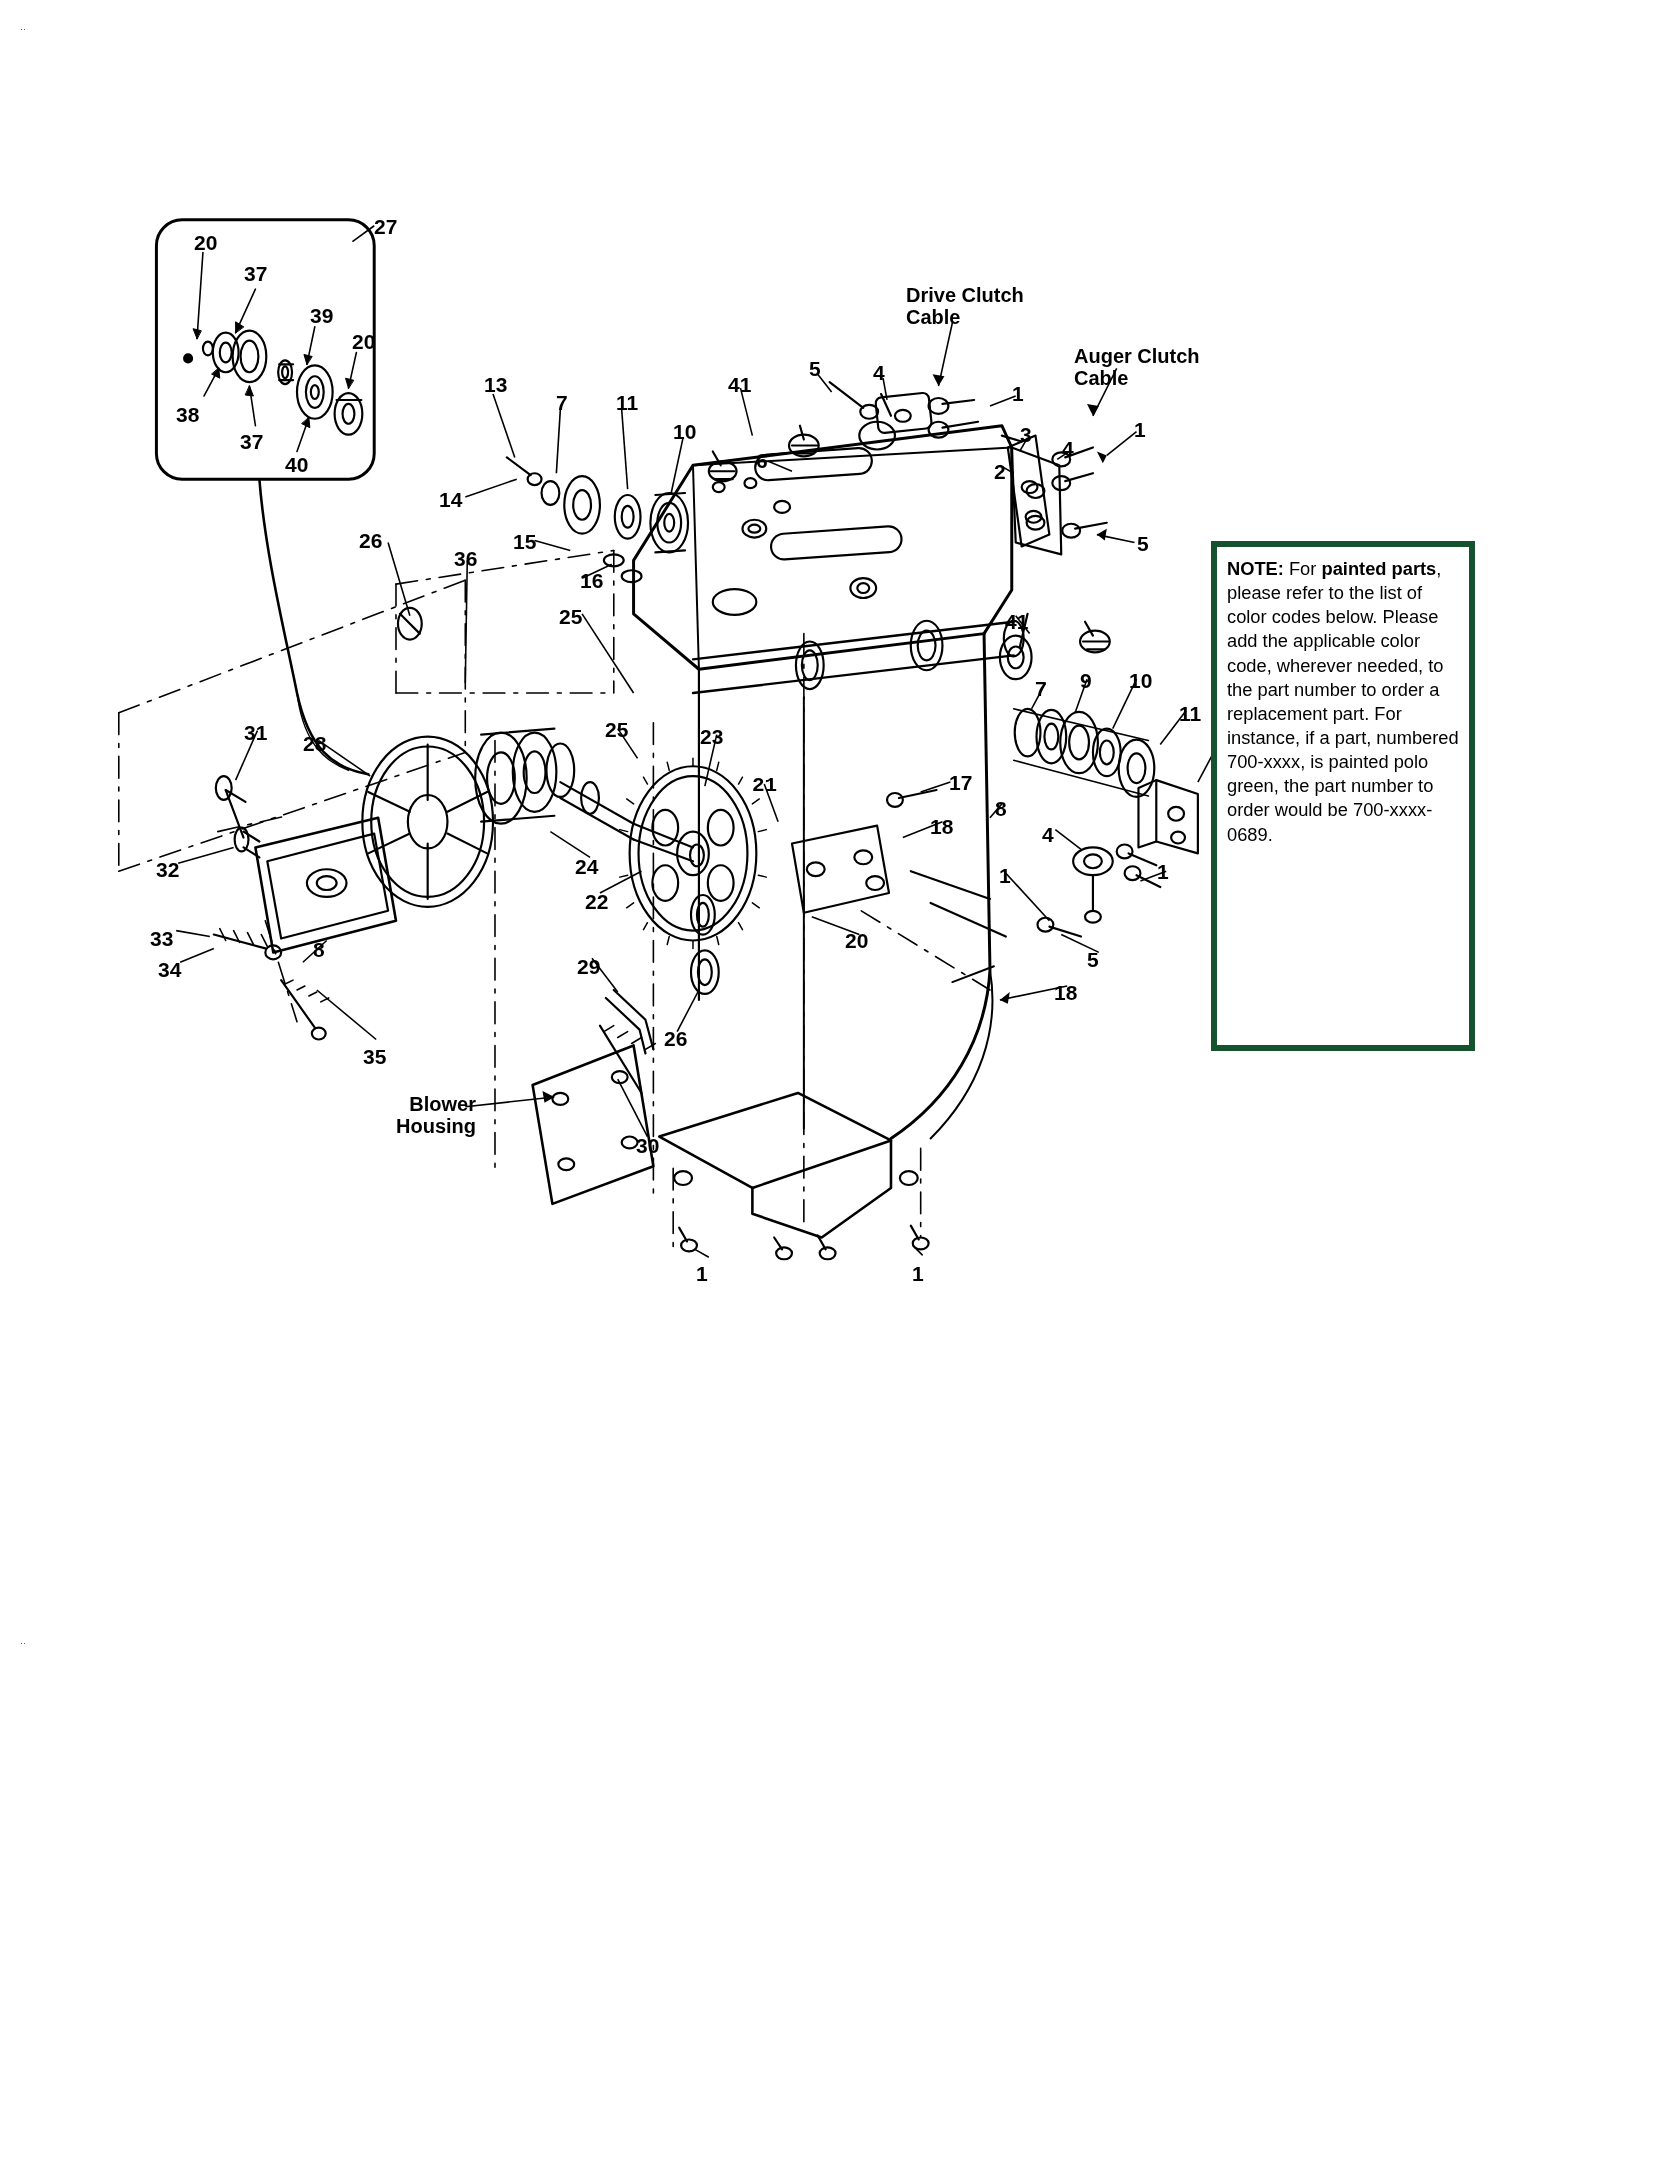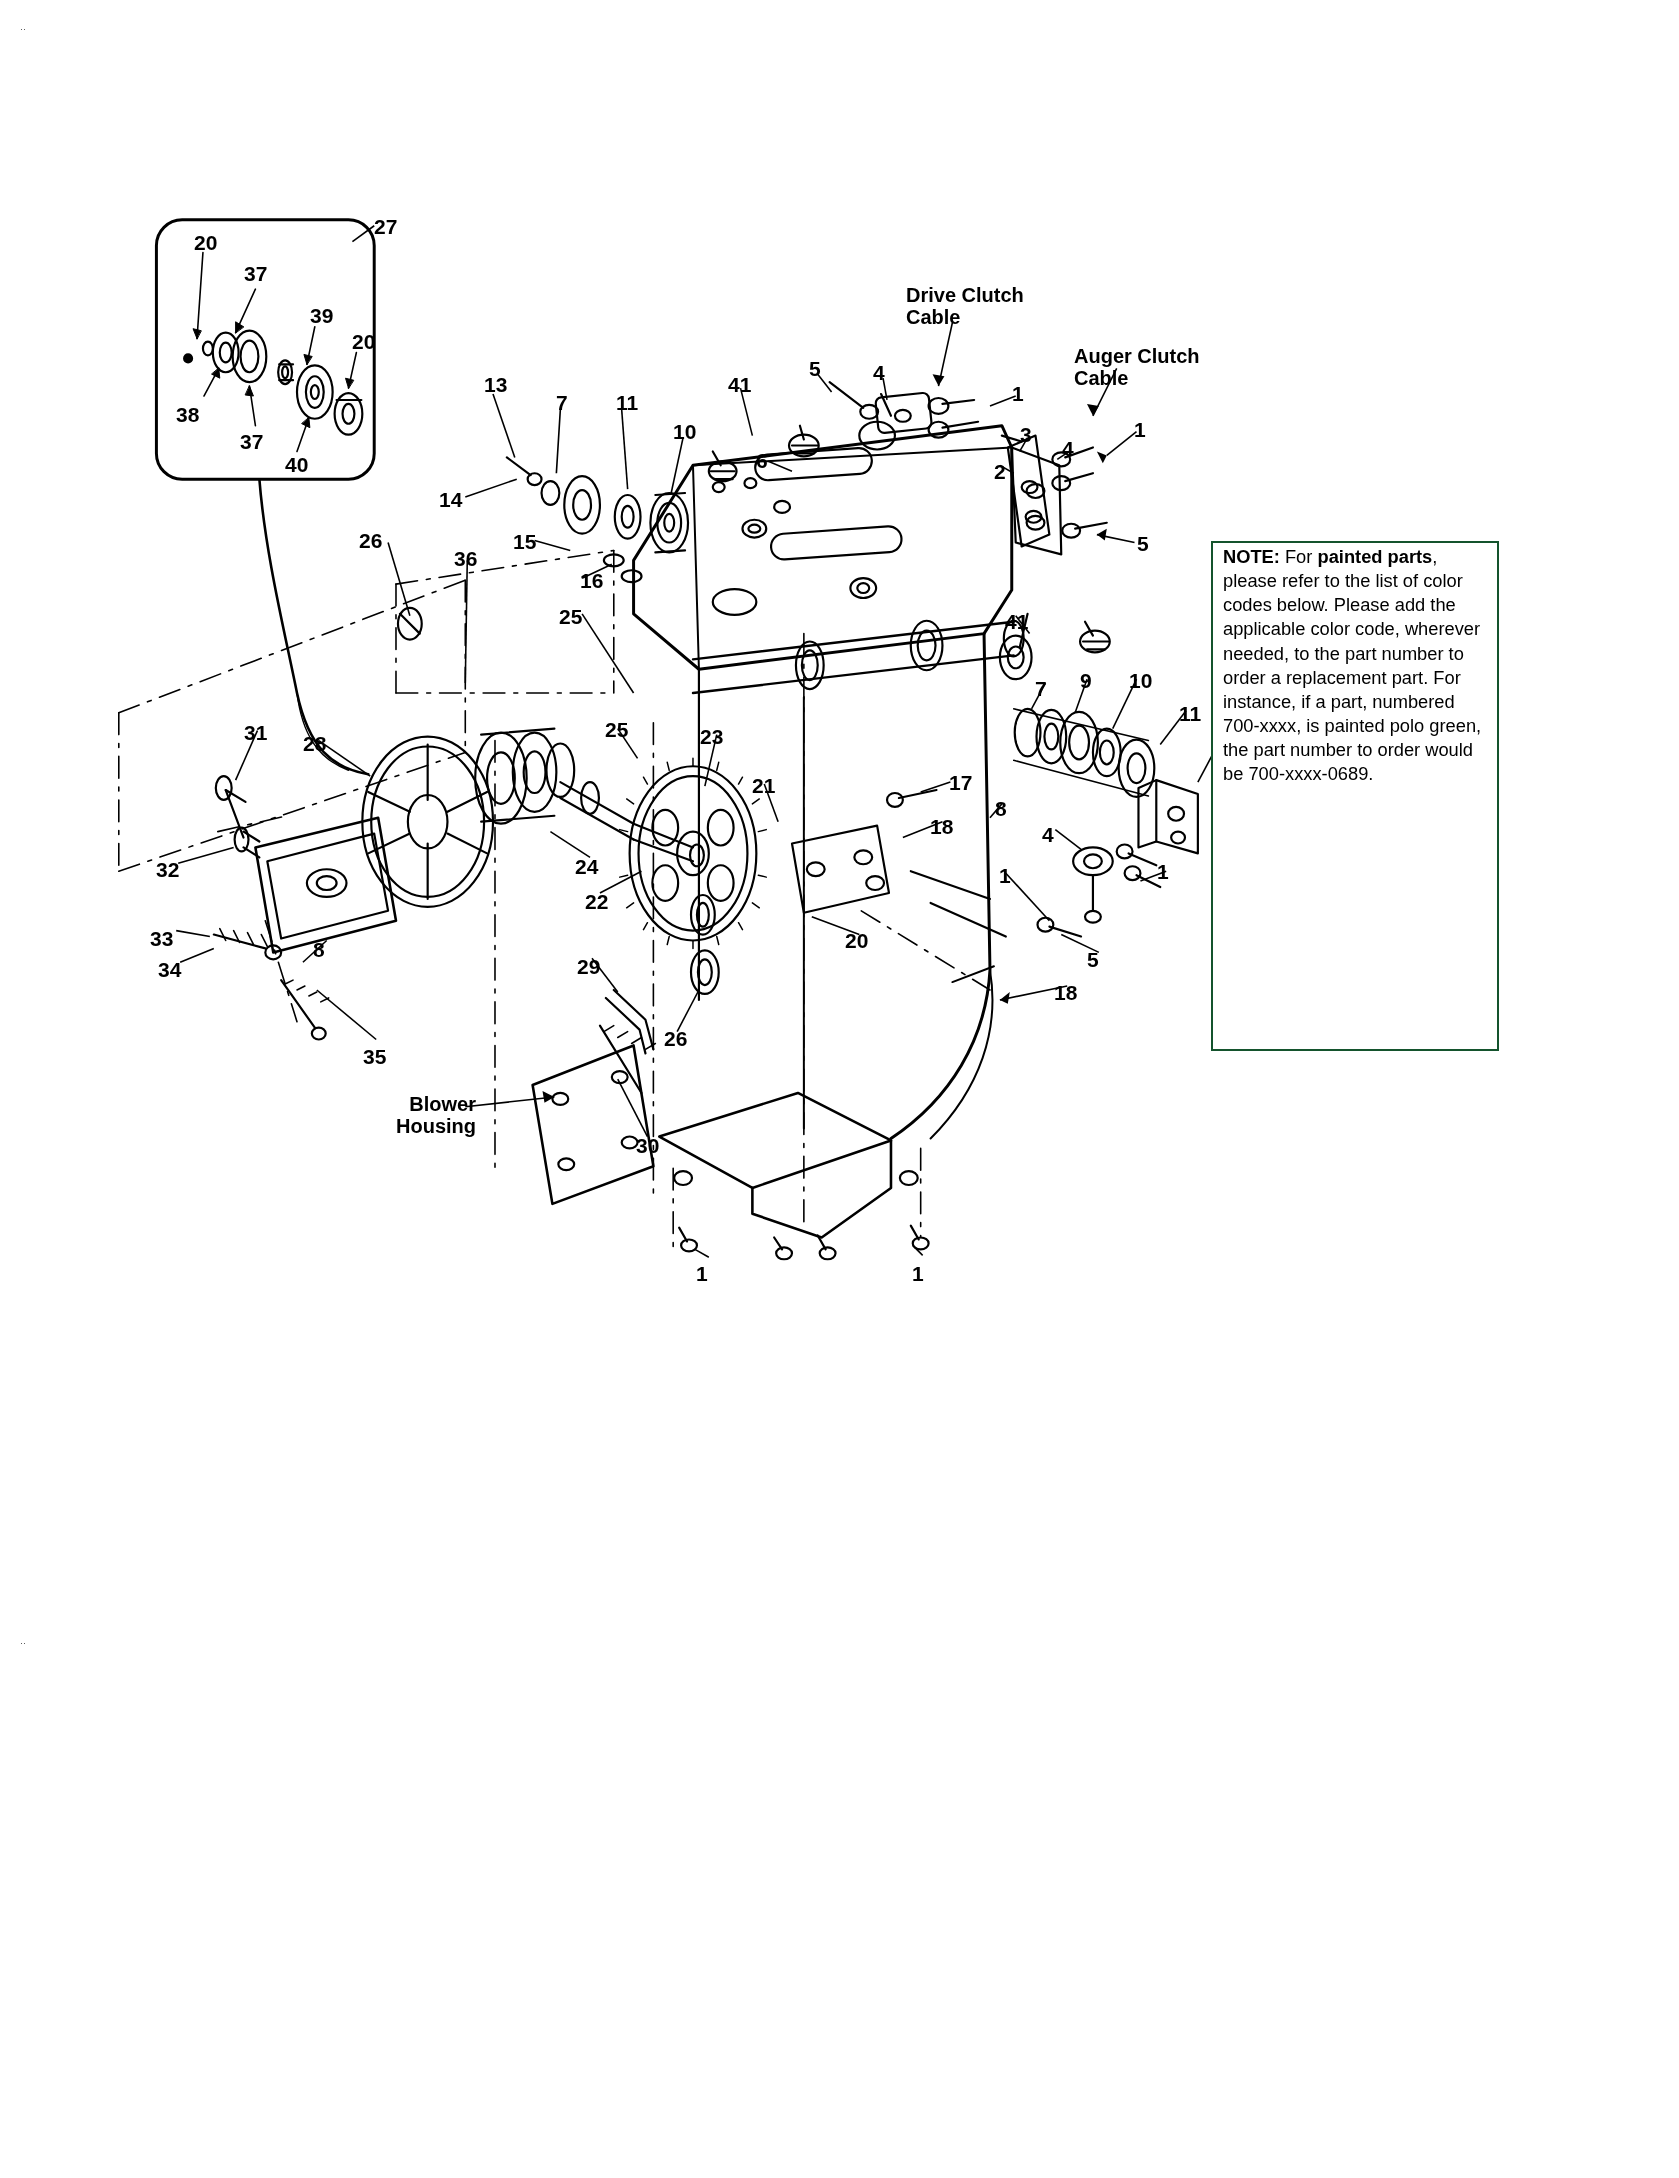--- a/index.html
+++ b/index.html
@@ -40,26 +40,26 @@
     font-weight: bold;
     font-size: 20px;
     line-height: 1.12;
     font-family: "Liberation Sans", sans-serif;
     white-space: nowrap;
   }
   #note-box {
     position: absolute;
     left: 1211px;
     top: 541px;
-    width: 288px;
+    width: 264px;
     height: 510px;
-    border: 2px solid #14532d;
+    border: 6px solid #14532d;
     background: #fff;
     box-sizing: border-box;
-    padding: 2px 9px 6px 10px;
+    padding: 10px 9px 6px 10px;
   }
   #note-box .note-text {
     font-size: 18.3px;
     line-height: 1.32;
     font-family: "Liberation Sans", sans-serif;
     text-align: left;
     margin: 0;
   }
   #note-box .note-text b { font-weight: bold; }
   #note-box .codes {
@@ -471,21 +471,21 @@
 
   <div class="callout" style="left:1005px; top:611px;">41</div>
   <div class="callout" style="left:1035px; top:678px;">7</div>
   <div class="callout" style="left:1080px; top:670px;">9</div>
   <div class="callout" style="left:1129px; top:670px;">10</div>
   <div class="callout" style="left:1179px; top:703px;">11</div>
   <div class="callout" style="left:1223px; top:713px;">12</div>
 
   <div class="callout" style="left:605px; top:719px;">25</div>
   <div class="callout" style="left:700px; top:726px;">23</div>
-  <div class="callout" style="left:752px; top:775px;">21</div>
+  <div class="callout" style="left:752px; top:775px;font-family:Liberation Mono, monospace;">21</div>
   <div class="callout" style="left:949px; top:772px;">17</div>
   <div class="callout" style="left:995px; top:798px;">8</div>
   <div class="callout" style="left:930px; top:816px;">18</div>
   <div class="callout" style="left:1042px; top:824px;">4</div>
   <div class="callout" style="left:1157px; top:861px;">1</div>
 
   <div class="callout" style="left:244px; top:722px;">31</div>
   <div class="callout" style="left:303px; top:733px;">28</div>
   <div class="callout" style="left:156px; top:859px;">32</div>
   <div class="callout" style="left:150px; top:928px;">33</div>

